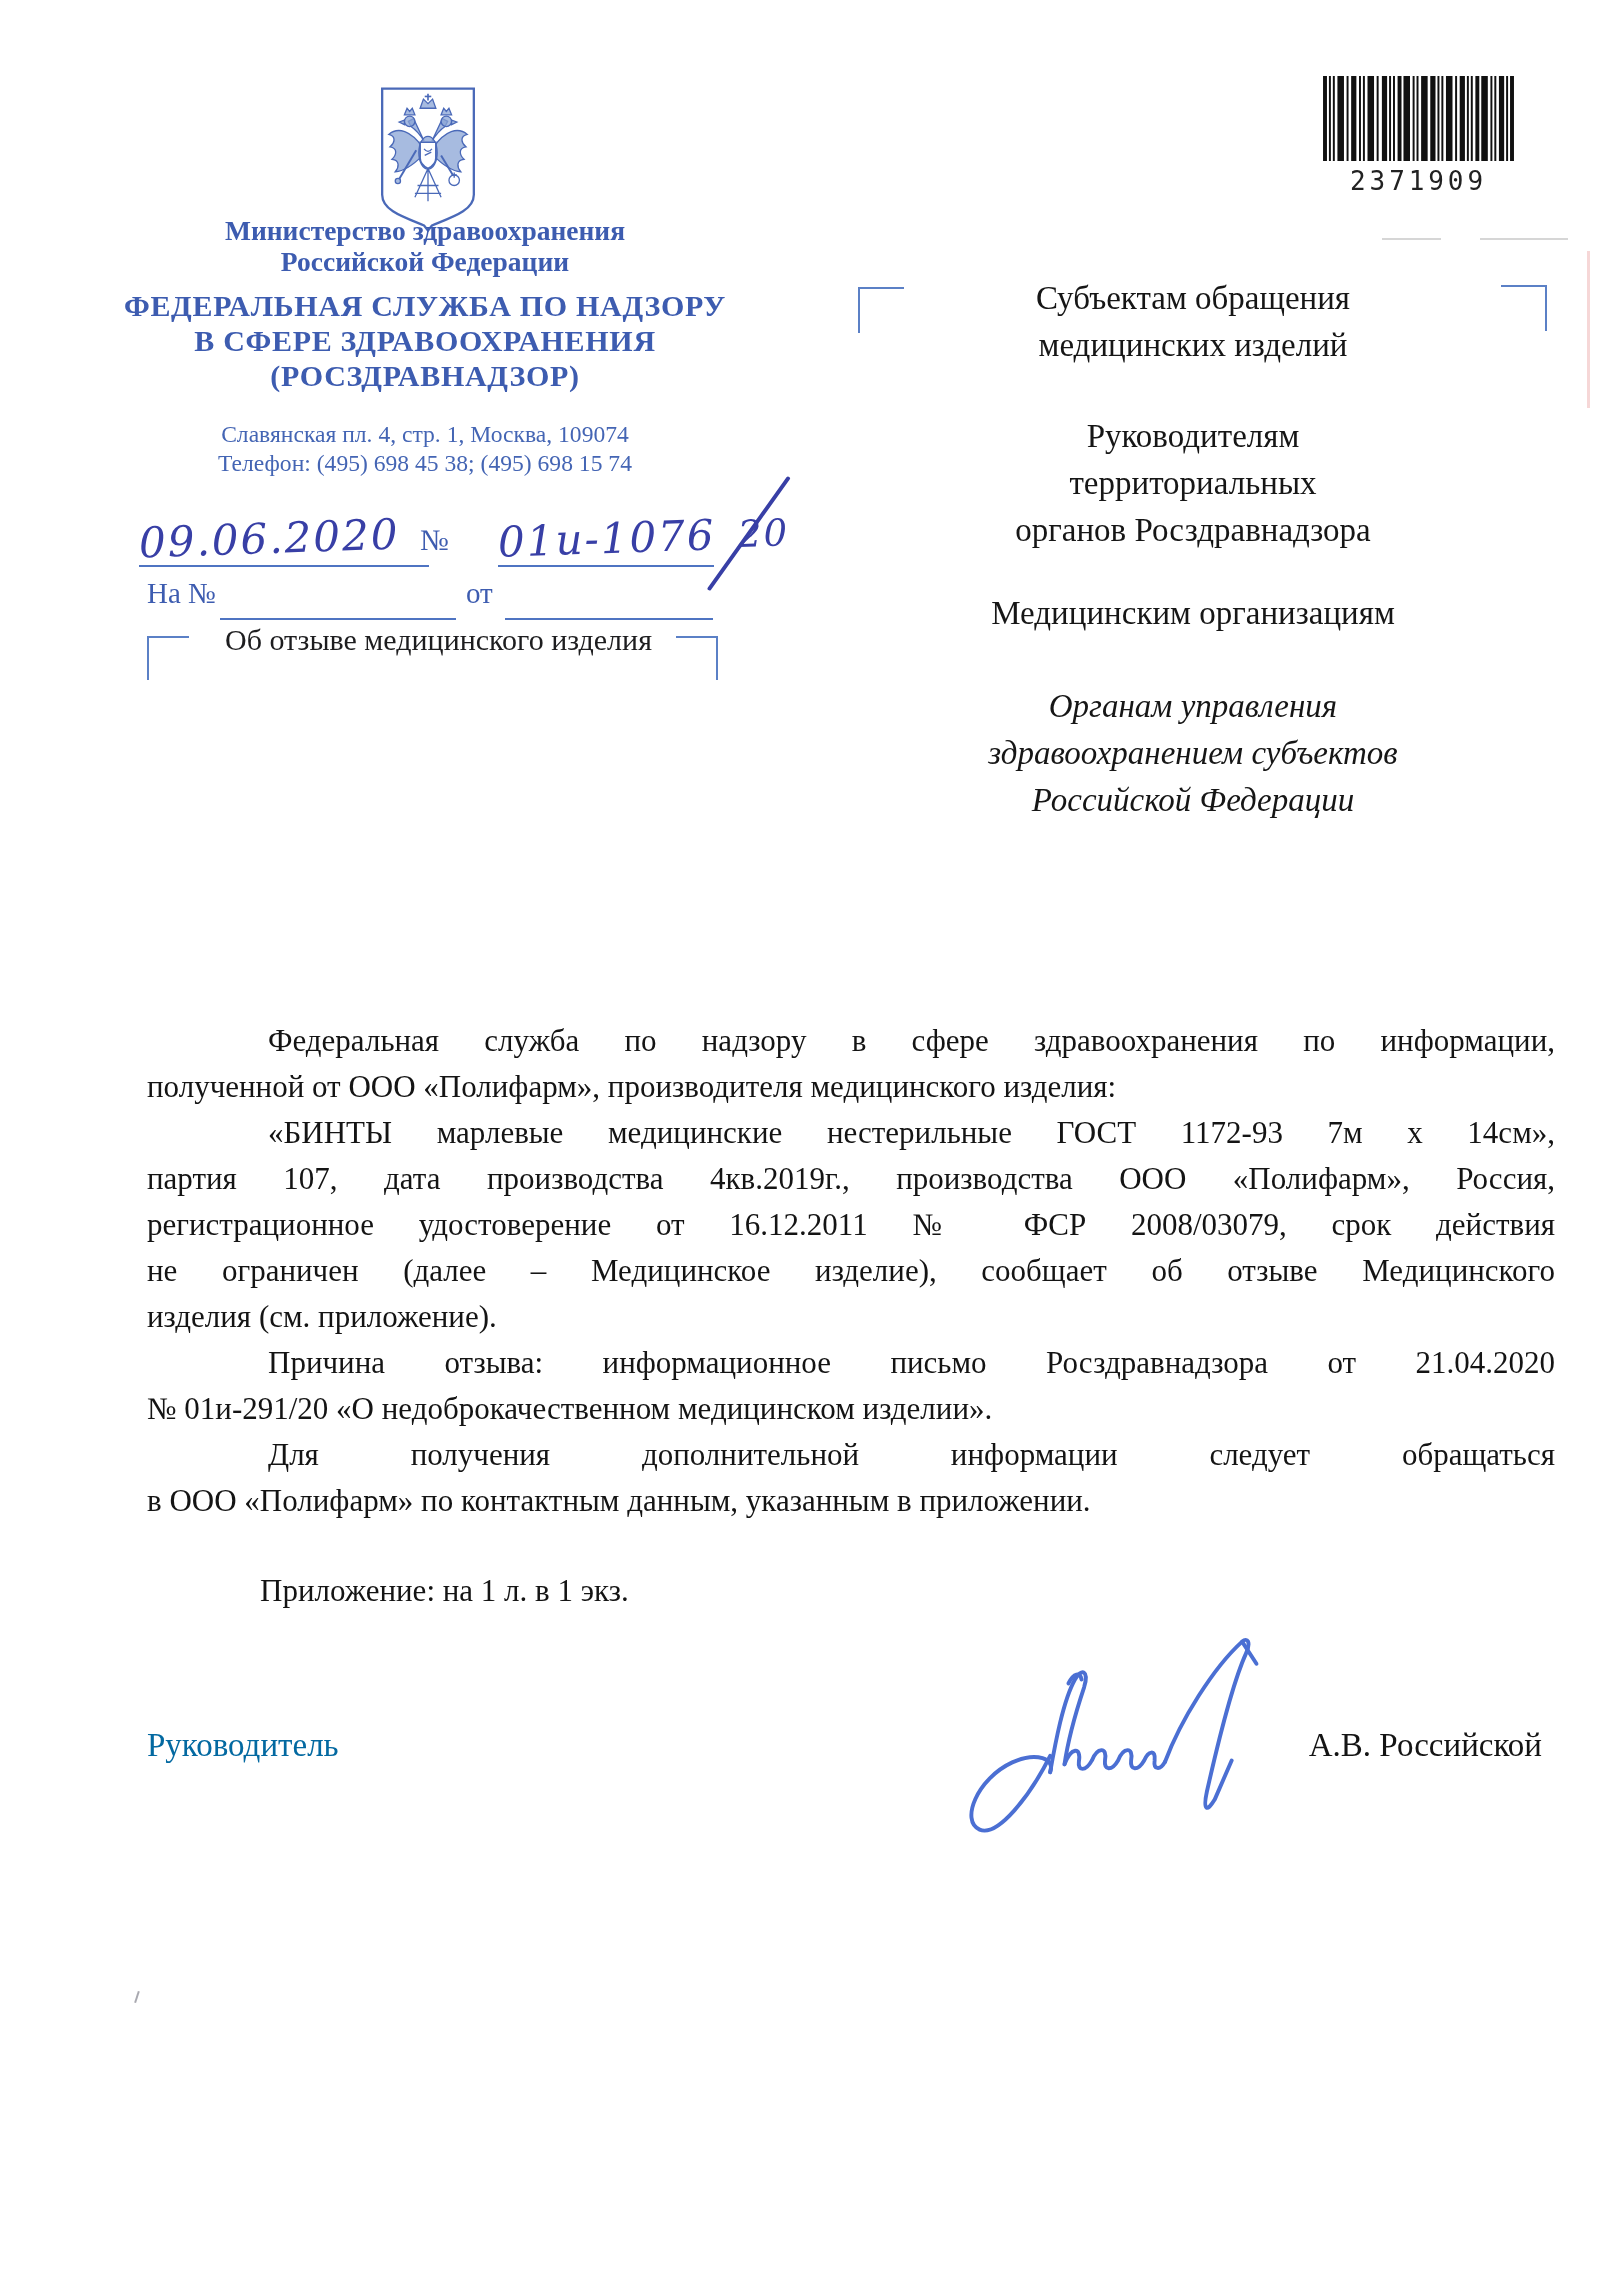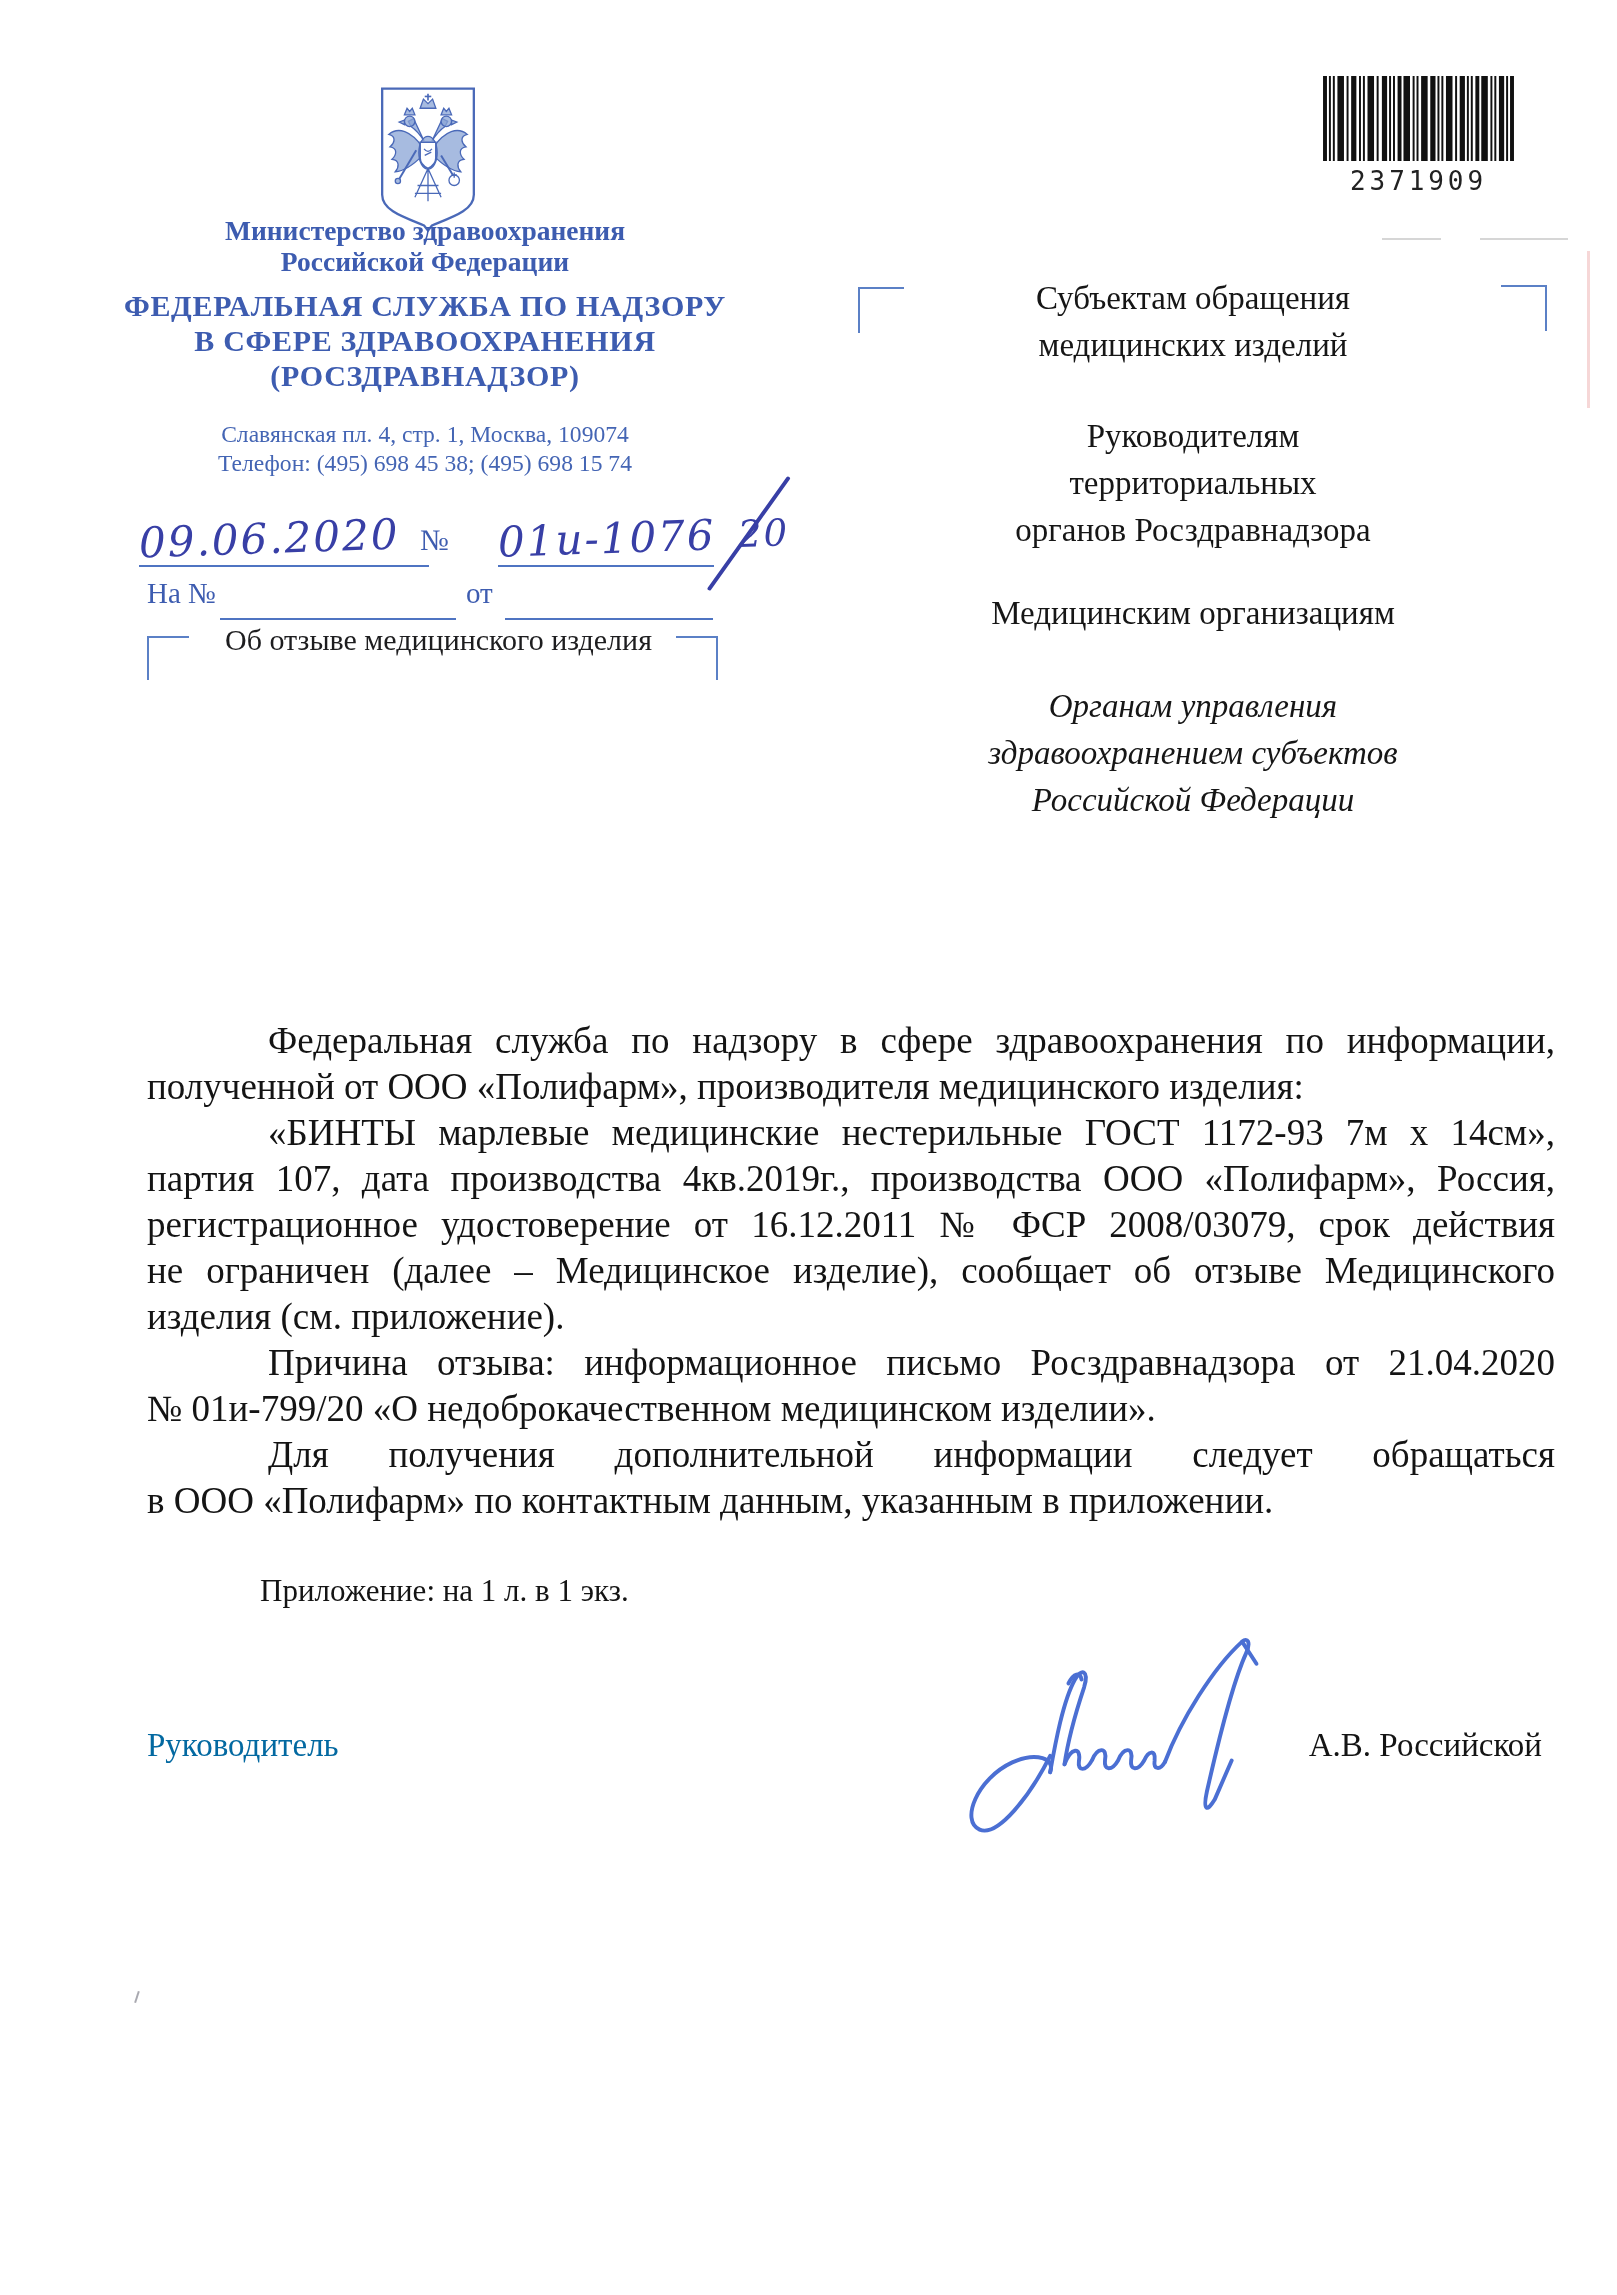--- a/index.html
+++ b/index.html
@@ -28,21 +28,21 @@
   .ot-label{left:466px;top:577px;font-size:29px;color:#3d5cb0;}
   .slash{left:693px;top:468px;width:105px;height:131px;}
   
   .brk{background:#5b80c6;}
   
   .subject{left:157px;top:623px;width:563px;text-align:center;font-size:30px;color:#1d1d1f;}
   
   .addressee{left:866px;width:654px;text-align:center;font-size:33px;line-height:47px;color:#161616;}
   .g1{top:275px;} .g2{top:413px;} .g3{top:590px;} .g4{top:683px;font-style:italic;}
   
-  #body-block{left:147px;top:1018px;width:1408px;font-size:37px;color:#141414;}
+  #body-block{left:147px;top:1018px;width:1408px;font-size:31px;color:#141414;}
   .bl{line-height:46px;height:46px;overflow:hidden;white-space:normal;}
   .j{text-align:justify;}
   .j::after{content:"";display:inline-block;width:100%;}
   .ind{text-indent:121px;}
   .attachment{left:260px;top:1573px;font-size:31px;color:#141414;}
   
   .sig-title{left:147px;top:1727px;font-size:33px;color:#0369a1;}
   .sig-name{left:1178px;top:1727px;width:364px;text-align:right;font-size:33px;color:#141414;}
   
   .barcode-box{left:1323px;top:76px;width:191px;}
@@ -190,21 +190,21 @@
 
   <div id="body-block" class="abs">
     <div class="bl j ind">Федеральная служба по надзору в сфере здравоохранения по информации,</div>
     <div class="bl">полученной от ООО «Полифарм», производителя медицинского изделия:</div>
     <div class="bl j ind">«БИНТЫ марлевые медицинские нестерильные ГОСТ 1172-93 7м х 14см»,</div>
     <div class="bl j">партия 107, дата производства 4кв.2019г., производства ООО «Полифарм», Россия,</div>
     <div class="bl j">регистрационное удостоверение от 16.12.2011 № ФСР 2008/03079, срок действия</div>
     <div class="bl j">не ограничен (далее – Медицинское изделие), сообщает об отзыве Медицинского</div>
     <div class="bl">изделия (см. приложение).</div>
     <div class="bl j ind">Причина отзыва: информационное письмо Росздравнадзора от 21.04.2020</div>
-    <div class="bl">№ 01и-799/20 «О недоброкачественном медицинском изделии».</div>
+    <div class="bl">№ 01и-291/20 «О недоброкачественном медицинском изделии».</div>
     <div class="bl j ind">Для получения дополнительной информации следует обращаться</div>
     <div class="bl">в ООО «Полифарм» по контактным данным, указанным в приложении.</div>
   </div>
 
   <div class="abs attachment">Приложение: на 1 л. в 1 экз.</div>
 
   <div class="abs sig-title">Руководитель</div>
 
   <svg class="abs" style="left:952px;top:1622px;" width="353" height="222" viewBox="0 0 540 340">
     <g stroke="#4b6fd3" stroke-width="6" fill="none" stroke-linecap="round" stroke-linejoin="round">

